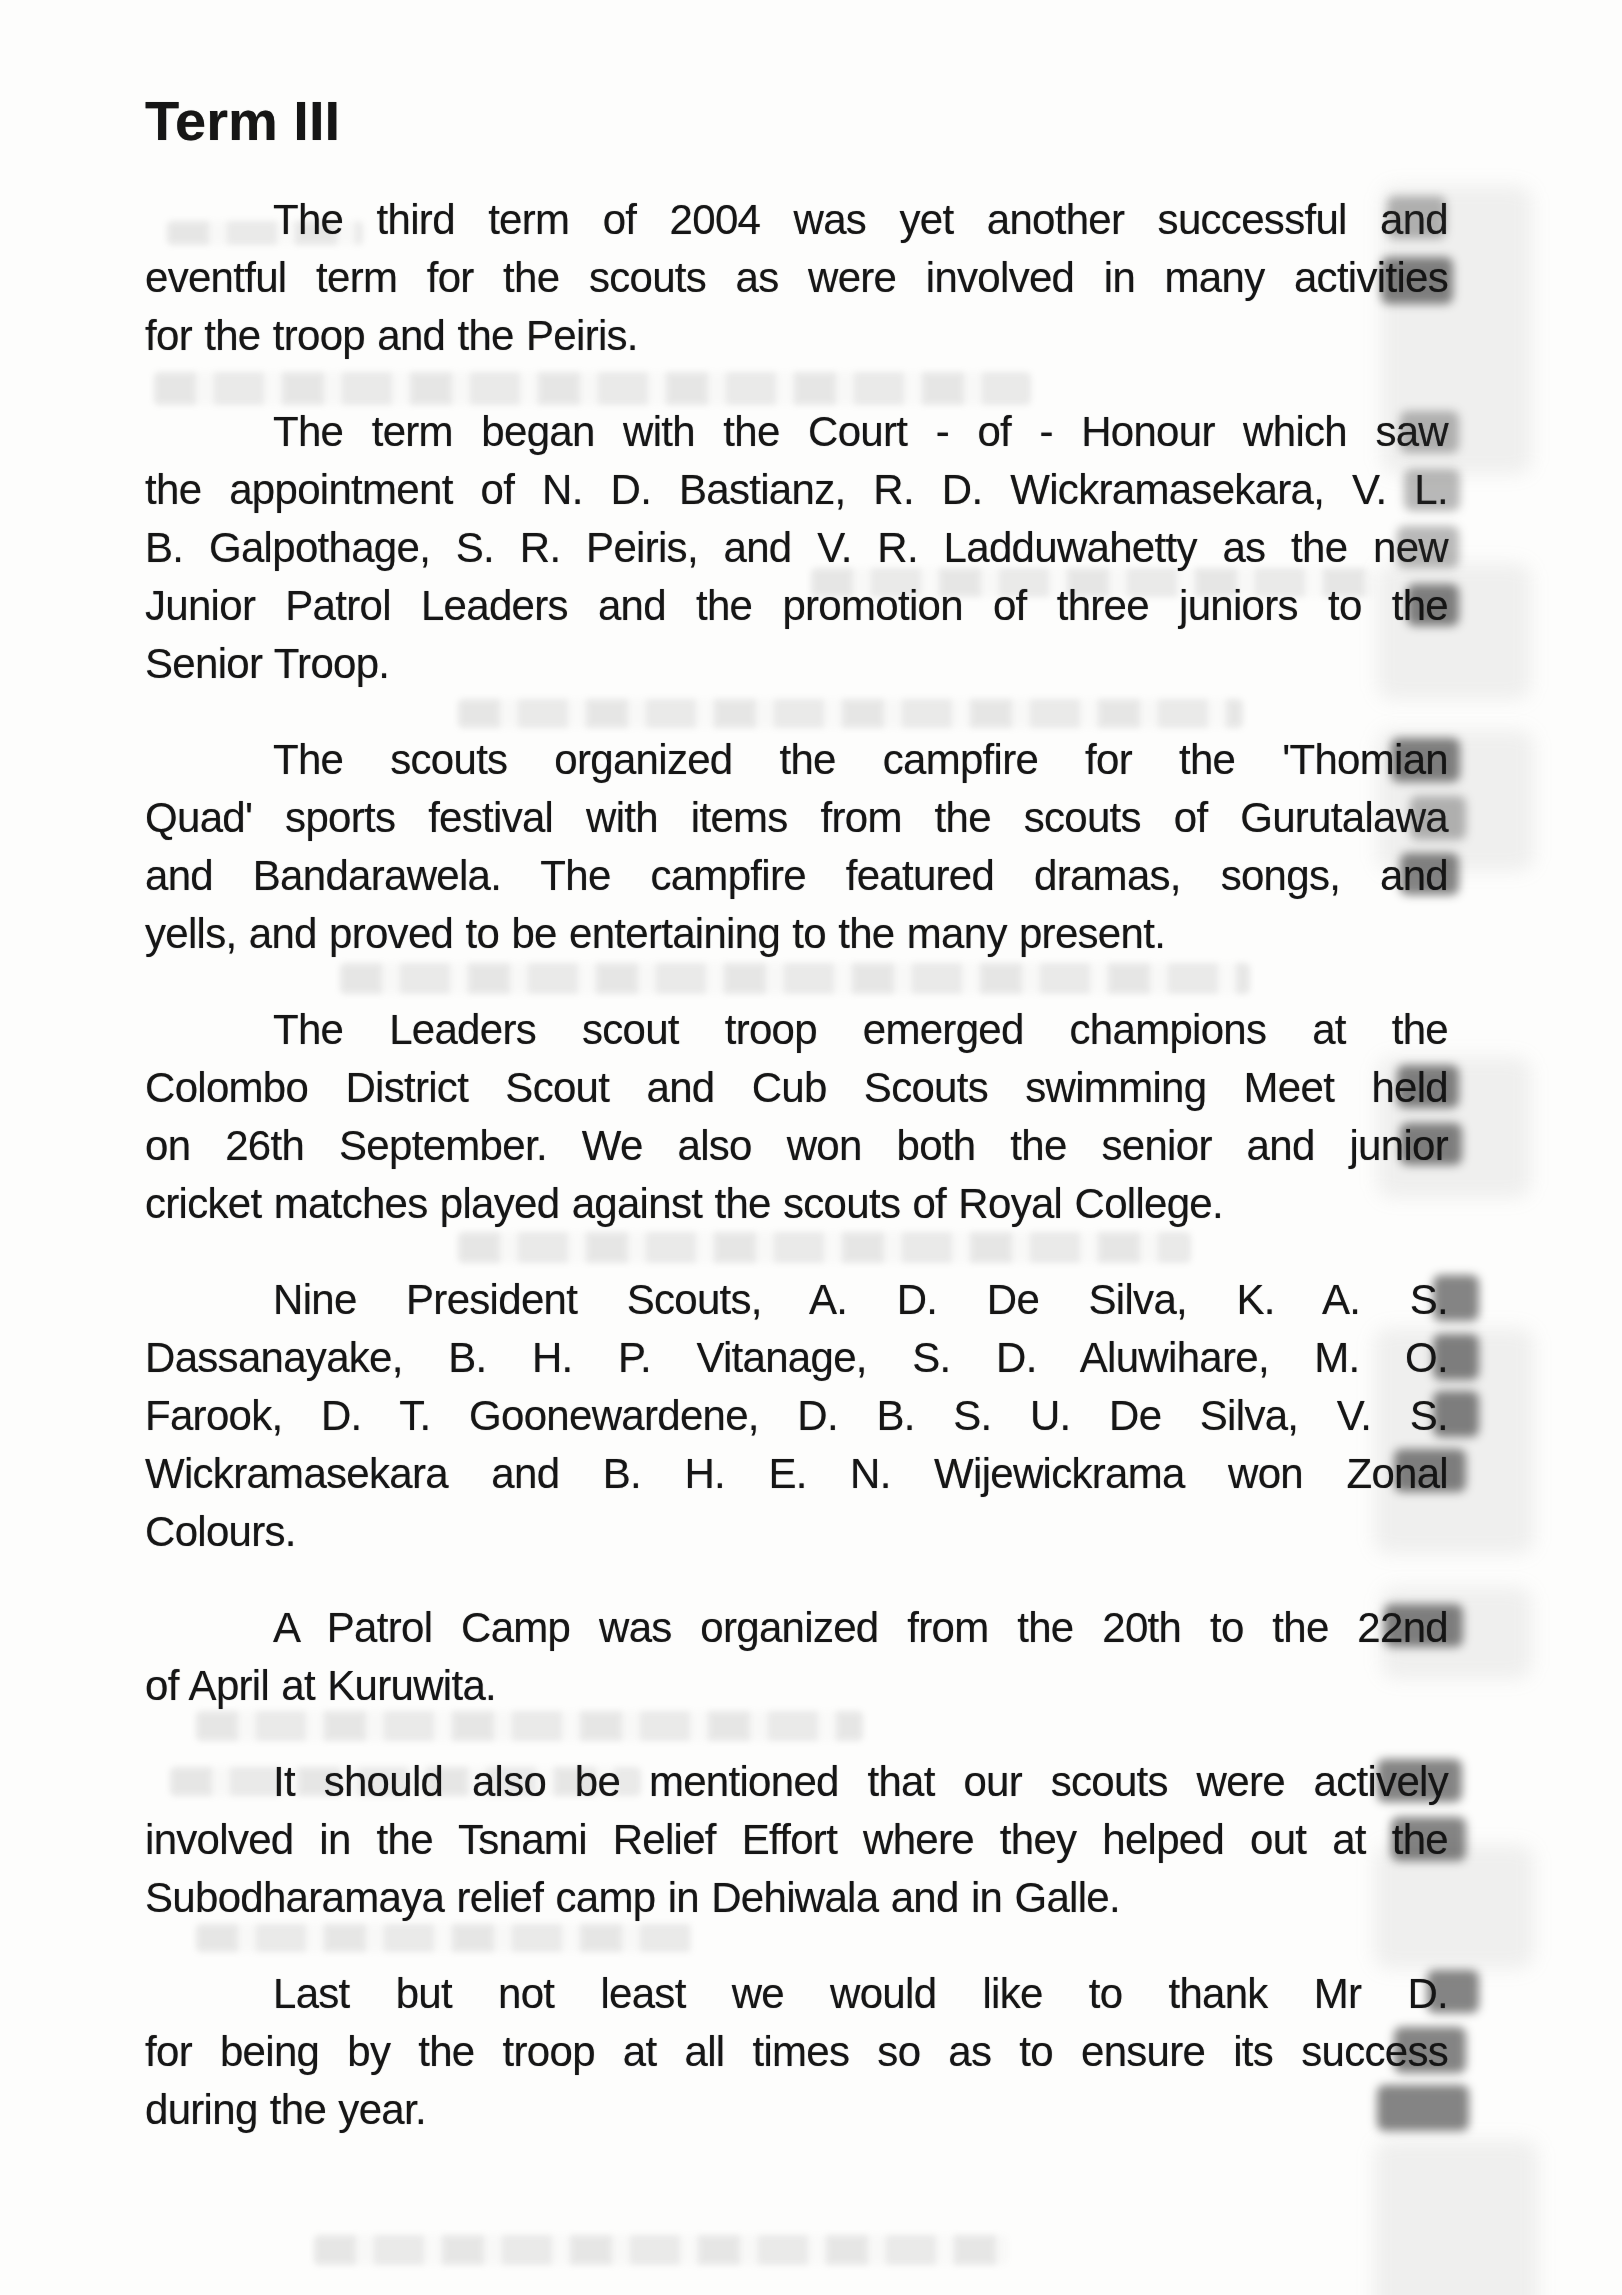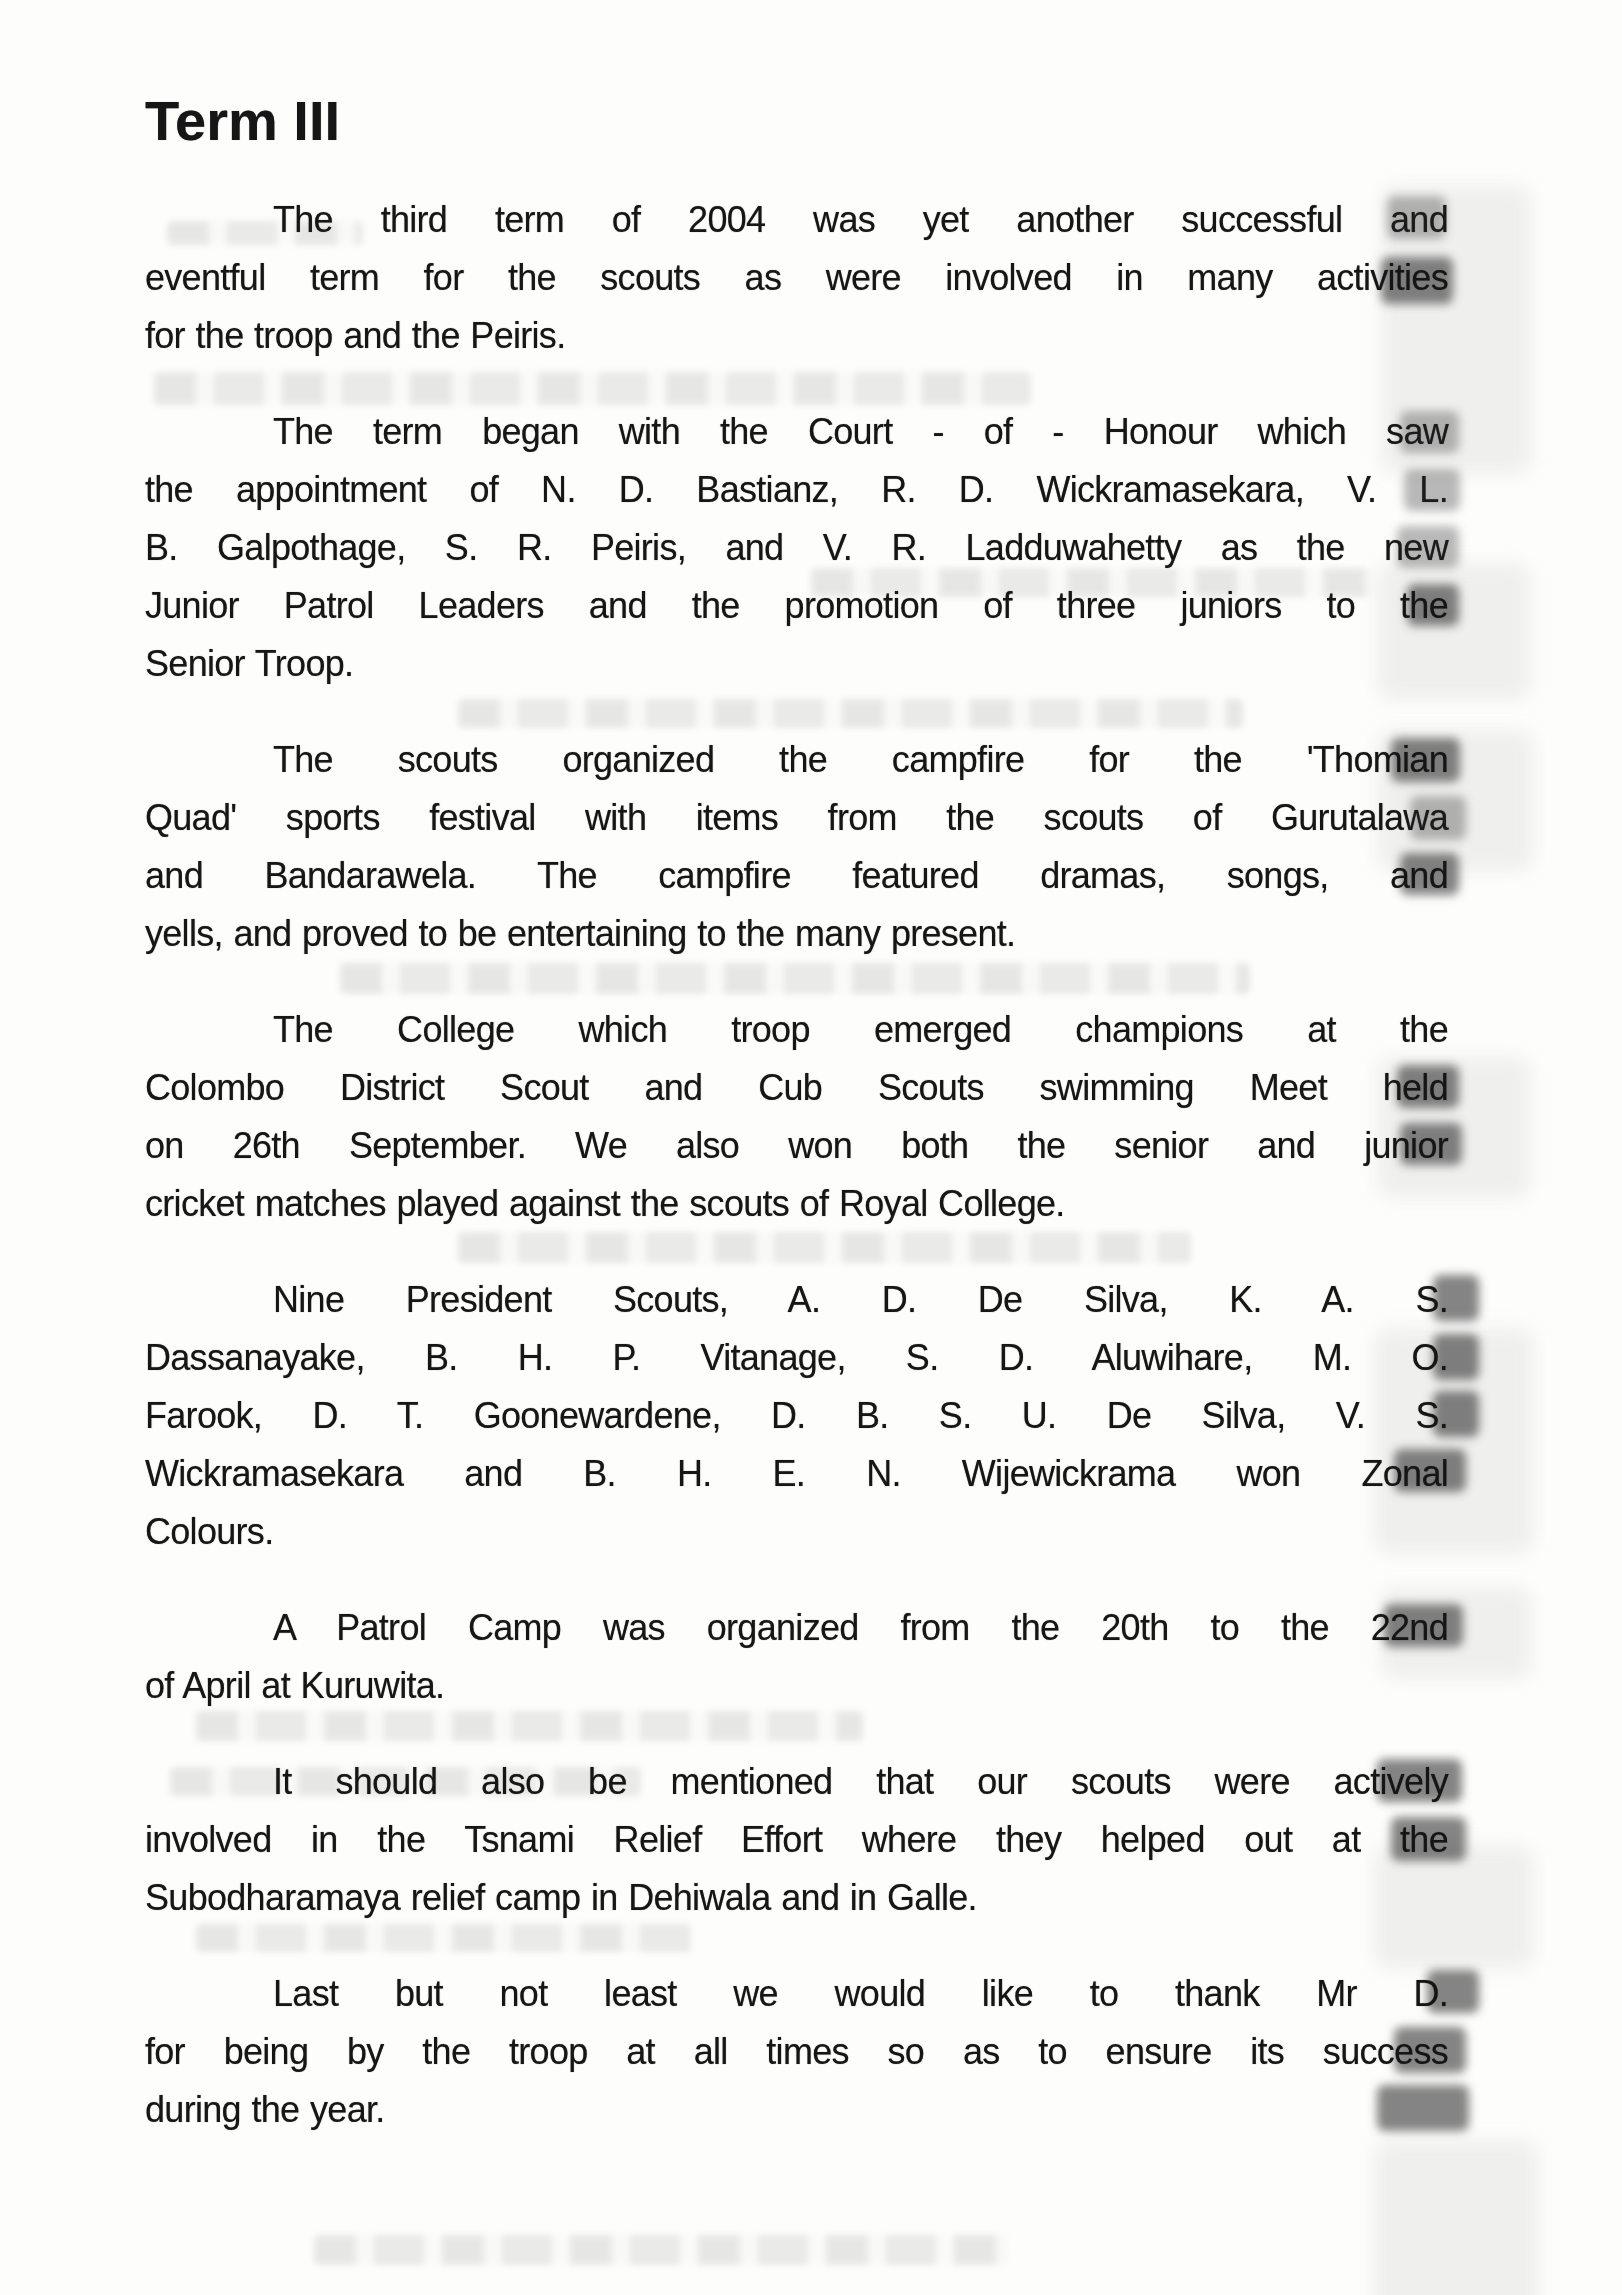--- a/index.html
+++ b/index.html
@@ -33,21 +33,21 @@
     position: absolute;
     left: 145px;
     top: 191px;
     width: 1303px;
     z-index: 2;
   }
   .para { margin: 0 0 38px 0; }
   .para:last-child { margin-bottom: 0; }
   .line {
     display: block;
-    font-size: 36px;
+    font-size: 42px;
     line-height: 58px;
     letter-spacing: -0.7px;
     word-spacing: 1.3px;
     text-align: justify;
     text-align-last: justify;
     text-shadow: 0 0 1px rgba(15,15,15,0.5);
     white-space: normal;
   }
   .line.first { padding-left: 128px; }
   .line.last { text-align-last: left; }
@@ -123,21 +123,21 @@
     </div>
 
     <div class="para">
       <span class="line first">The scouts organized the campfire for the 'Thomian</span>
       <span class="line">Quad' sports festival with items from the scouts of Gurutalawa</span>
       <span class="line">and Bandarawela. The campfire featured dramas, songs, and</span>
       <span class="line last">yells, and proved to be entertaining to the many present.</span>
     </div>
 
     <div class="para">
-      <span class="line first">The College which troop emerged champions at the</span>
+      <span class="line first">The Leaders scout troop emerged champions at the</span>
       <span class="line">Colombo District Scout and Cub Scouts swimming Meet held</span>
       <span class="line">on 26th September. We also won both the senior and junior</span>
       <span class="line last">cricket matches played against the scouts of Royal College.</span>
     </div>
 
     <div class="para">
       <span class="line first">Nine President Scouts, A. D. De Silva, K. A. S.</span>
       <span class="line">Dassanayake, B. H. P. Vitanage, S. D. Aluwihare, M. O.</span>
       <span class="line">Farook, D. T. Goonewardene, D. B. S. U. De Silva, V. S.</span>
       <span class="line">Wickramasekara and B. H. E. N. Wijewickrama won Zonal</span>

